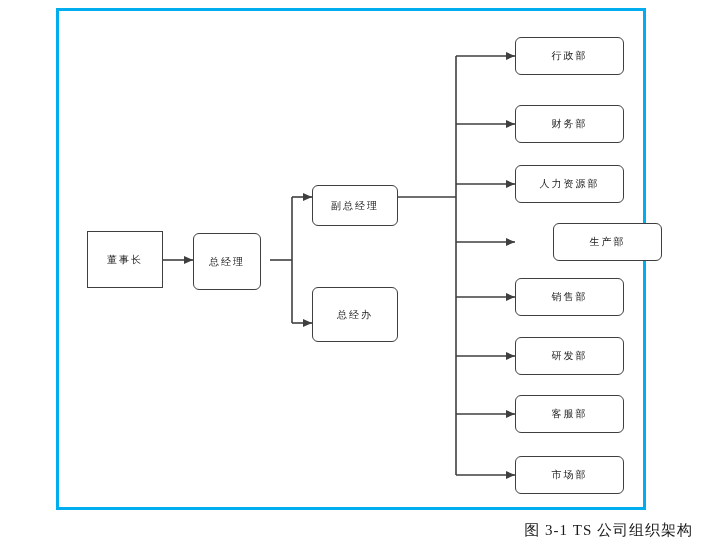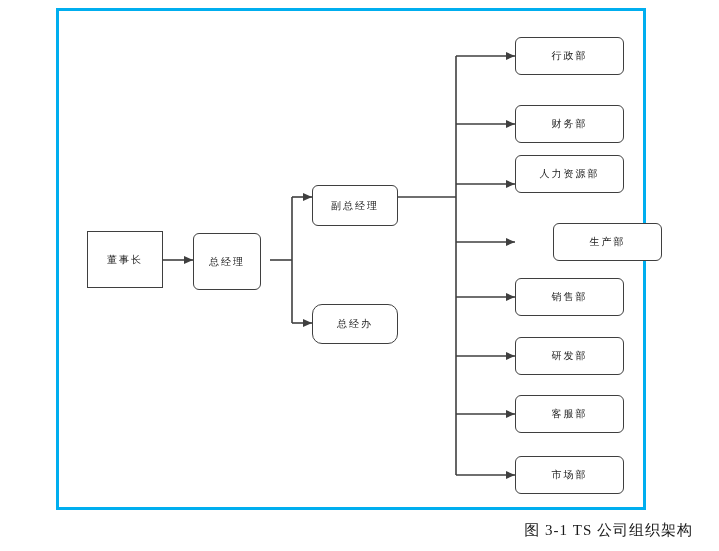--- a/index.html
+++ b/index.html
@@ -21,23 +21,23 @@
     position:absolute;box-sizing:border-box;background:#ffffff;
     border:1.5px solid var(--box-border,#3f3f3f);
     display:flex;align-items:center;justify-content:center;
     font-size:10px;letter-spacing:2px;color:var(--text,#1a1a1a);
     text-align:center;line-height:1;
   }
   .rounded{border-radius:6px;}
   .chairman{left:87px;top:231px;width:76px;height:57px;border-radius:0;}
   .gm{left:193px;top:233px;width:68px;height:57px;}
   .deputy{left:312px;top:185px;width:86px;height:41px;}
-  .office{left:312px;top:304px;width:86px;height:40px;border-radius:10px;}
+  .office{left:312px;top:287px;width:86px;height:55px;}
   .dept{left:515px;width:109px;height:38px;}
-  .d0{top:37px;}.d1{top:105px;}.d2{top:155px;}.d3{top:223px;margin-left:38px;}
+  .d0{top:37px;}.d1{top:105px;}.d2{top:165px;}.d3{top:223px;margin-left:38px;}
   .d4{top:278px;}.d5{top:337px;}.d6{top:395px;}.d7{top:456px;}
   .caption{
     position:absolute;left:0;top:521px;width:693px;text-align:right;
     font-size:15px;letter-spacing:1px;color:var(--text,#1a1a1a);
   }
   .watermark{
     position:absolute;right:4px;top:514px;text-align:right;
     font-family:"Liberation Sans","DejaVu Sans",sans-serif;
     font-style:italic;line-height:1.1;
   }

